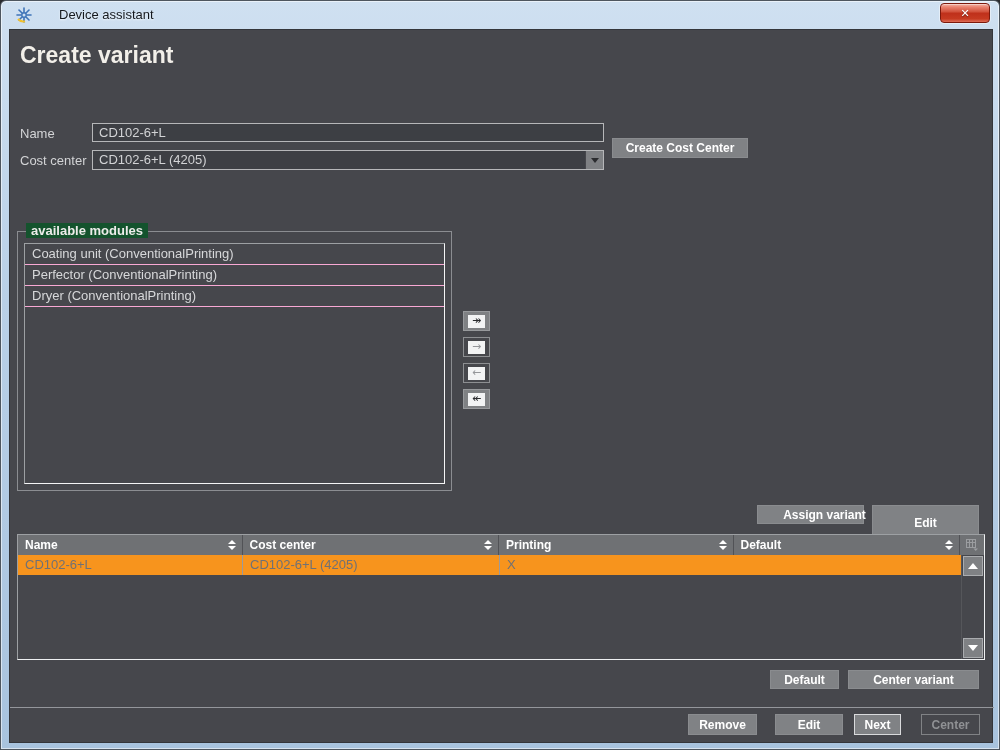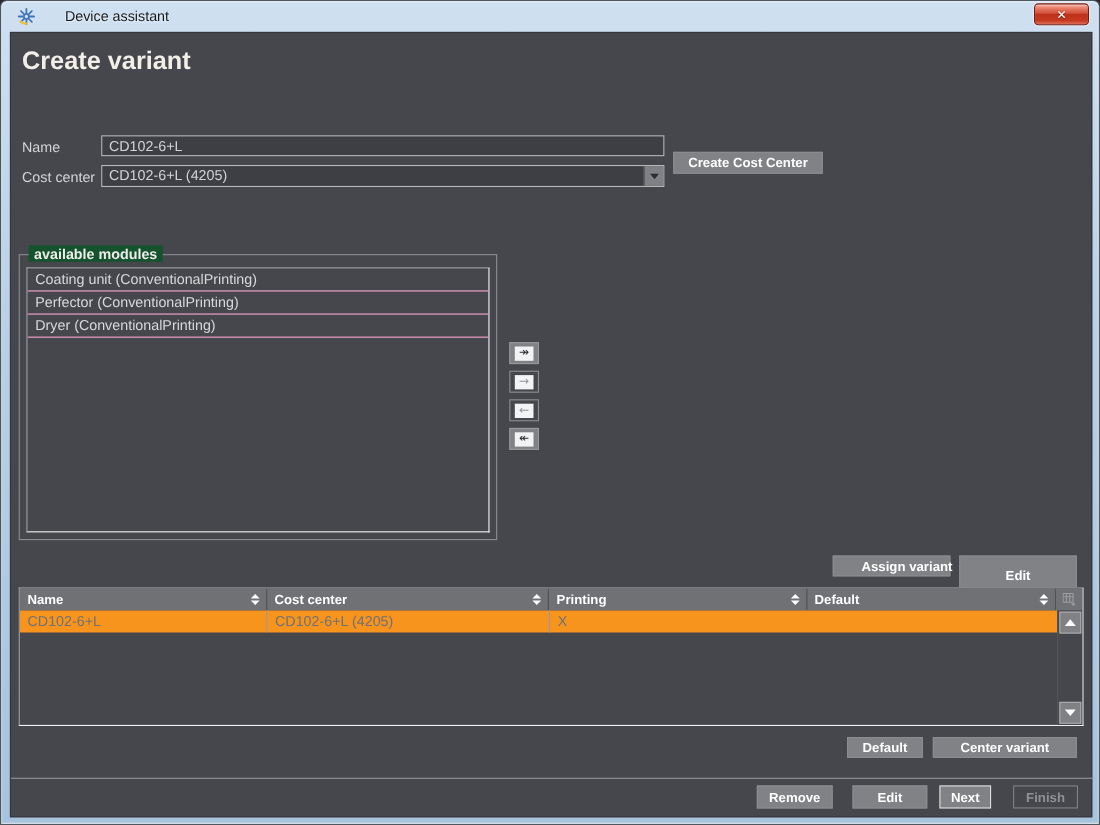--- a/index.html
+++ b/index.html
@@ -228,16 +228,16 @@
     </div>
 
     <div class="btn" style="left:760px; top:640px; width:69px; height:19px;">Default</div>
     <div class="btn" style="left:838px; top:640px; width:131px; height:19px;">Center variant</div>
 
     <div class="separator"></div>
 
     <div class="btn" style="left:678px; top:684px; width:69px; height:21px;">Remove</div>
     <div class="btn" style="left:765px; top:684px; width:68px; height:21px;">Edit</div>
     <div class="btn btn-focus" style="left:844px; top:684px; width:47px; height:21px;">Next</div>
-    <div class="btn btn-disabled" style="left:911px; top:684px; width:59px; height:21px;">Finish</div>
+    <div class="btn btn-disabled" style="left:911px; top:684px; width:59px; height:21px;">Center</div>
 
   </div>
 </div>
 
 </body></html>

